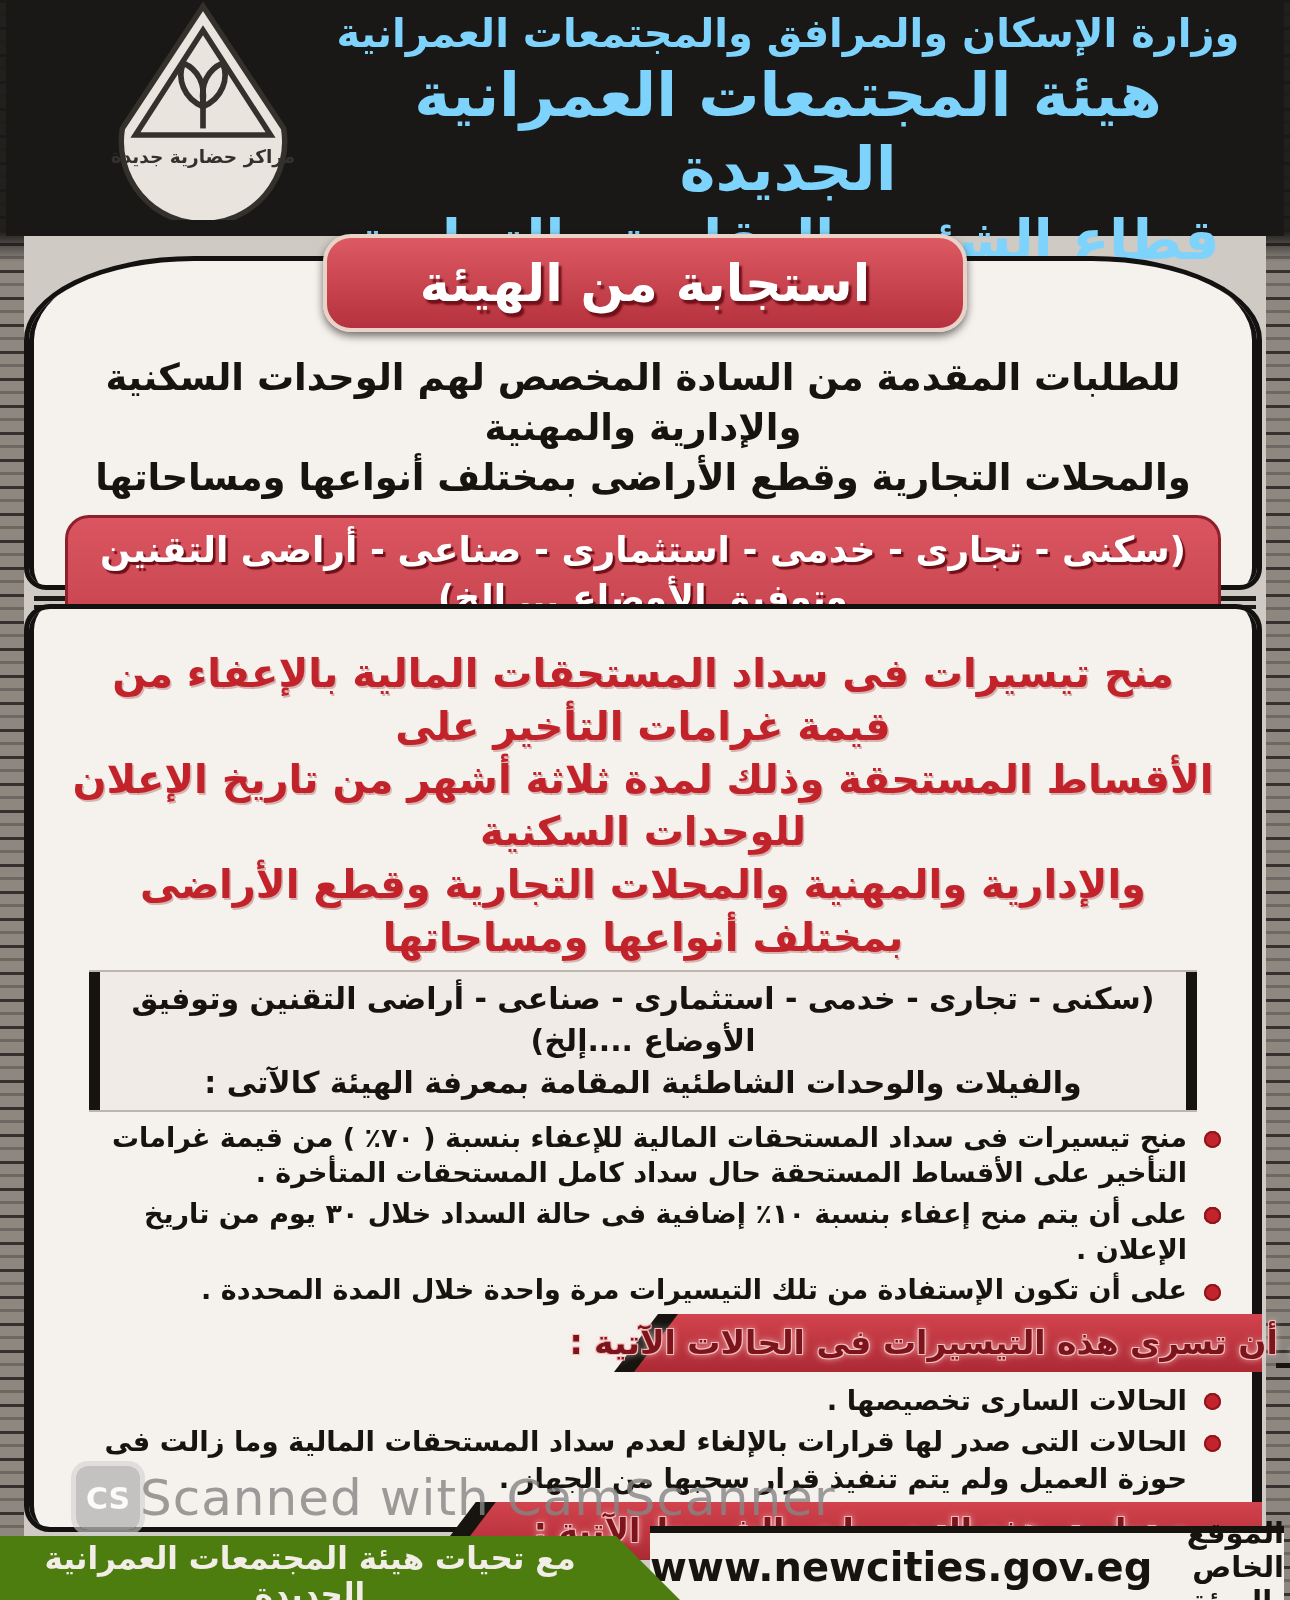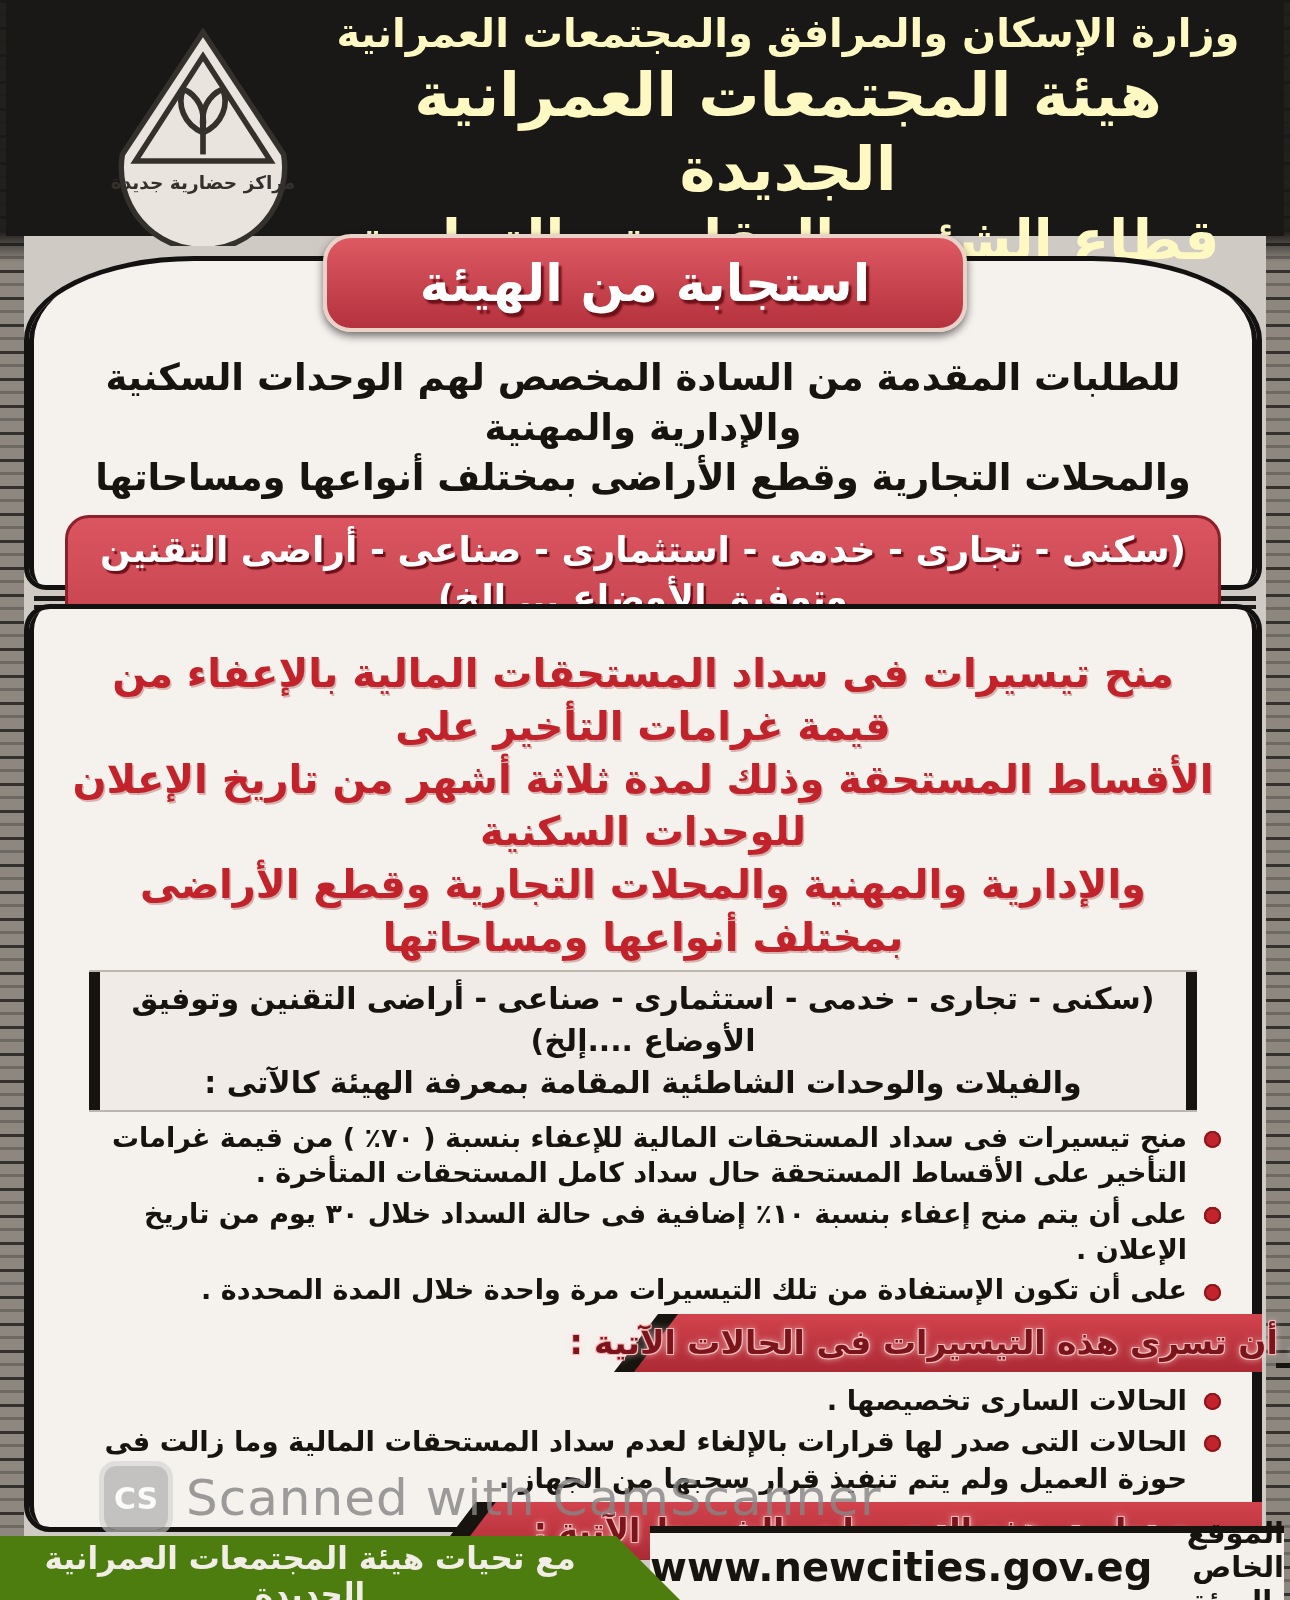--- a/index.html
+++ b/index.html
@@ -11,22 +11,22 @@
     background-color:#8d8780;
     background-image:
       linear-gradient(180deg,rgba(25,23,21,.92) 0 232px,rgba(25,23,21,0) 262px),
       repeating-linear-gradient(180deg,rgba(30,28,26,.8) 0 3px,rgba(0,0,0,0) 3px 27px),
       repeating-linear-gradient(180deg,rgba(0,0,0,0) 0 13px,rgba(70,66,60,.45) 13px 16px,rgba(0,0,0,0) 16px 27px);}
   #brick-left{left:0;}
   #brick-right{right:0;}
 
   
   #header{position:absolute;left:6px;right:6px;top:0;height:236px;background:#1a1816;z-index:1;}
-  #logo{position:absolute;left:88px;top:28px;width:218px;height:218px;}
-  #header-text{position:absolute;left:312px;right:26px;top:8px;text-align:center;color:#fef9c3;direction:rtl;}
+  #logo{position:absolute;left:88px;top:2px;width:218px;height:218px;}
+  #header-text{position:absolute;left:312px;right:26px;top:8px;text-align:center;color:#7dd3fc;direction:rtl;}
   .h-line1{font-size:40px;font-weight:bold;line-height:1.25;}
   .h-line2{font-size:61px;font-weight:bold;line-height:1.22;}
   .h-line3{font-size:55px;font-weight:bold;line-height:1.22;}
 
   
   #badge{position:absolute;left:50%;top:234px;transform:translateX(-50%);width:644px;height:98px;z-index:6;
     background:linear-gradient(180deg,#dd5a63,#b5313d);border:4px solid #e9d2c8;border-radius:28px;
     box-shadow:0 4px 8px rgba(0,0,0,.55);display:flex;align-items:center;justify-content:center;}
   #badge span{color:#fff;font-size:51px;font-weight:bold;text-shadow:3px 4px 2px #6f1119;}
 
@@ -78,21 +78,21 @@
   
   #footer-right{position:absolute;left:650px;right:6px;top:1526px;height:74px;background:#f4f0eb;z-index:8;
     border-top:7px solid #17140f;display:flex;direction:rtl;align-items:center;justify-content:center;gap:18px;}
   #footer-right .site-label{font-size:29px;font-weight:bold;color:#17140f;}
   #footer-right .site-url{font-size:40px;font-weight:bold;color:#17140f;direction:ltr;}
   #footer-left{position:absolute;left:0;top:1536px;height:76px;width:700px;background:#4d7c0f;z-index:9;
     clip-path:polygon(0 0,616px 0,692px 100%,0 100%);display:flex;align-items:flex-end;}
   #footer-left span{display:block;width:620px;text-align:center;color:#f2eee7;font-size:31px;font-weight:bold;direction:rtl;}
 
   
-  #watermark{position:absolute;left:64px;top:1466px;z-index:20;display:flex;align-items:center;gap:18px;opacity:.85;padding-left:40px;}
+  #watermark{position:absolute;left:36px;top:1466px;z-index:20;display:flex;align-items:center;opacity:.85;padding-left:40px;}
   #cs-icon{width:64px;height:64px;border-radius:12px;background:rgba(180,180,180,.9);
     box-shadow:0 0 0 5px rgba(210,210,210,.7);display:flex;align-items:center;justify-content:center;
     color:#fdfdfd;font-size:30px;font-weight:bold;}
   #wm-text{font-size:50px;color:rgba(133,133,133,.95);letter-spacing:1px;white-space:nowrap;}
 </style>
 </head>
 <body>
 
 <div id="page">
 

